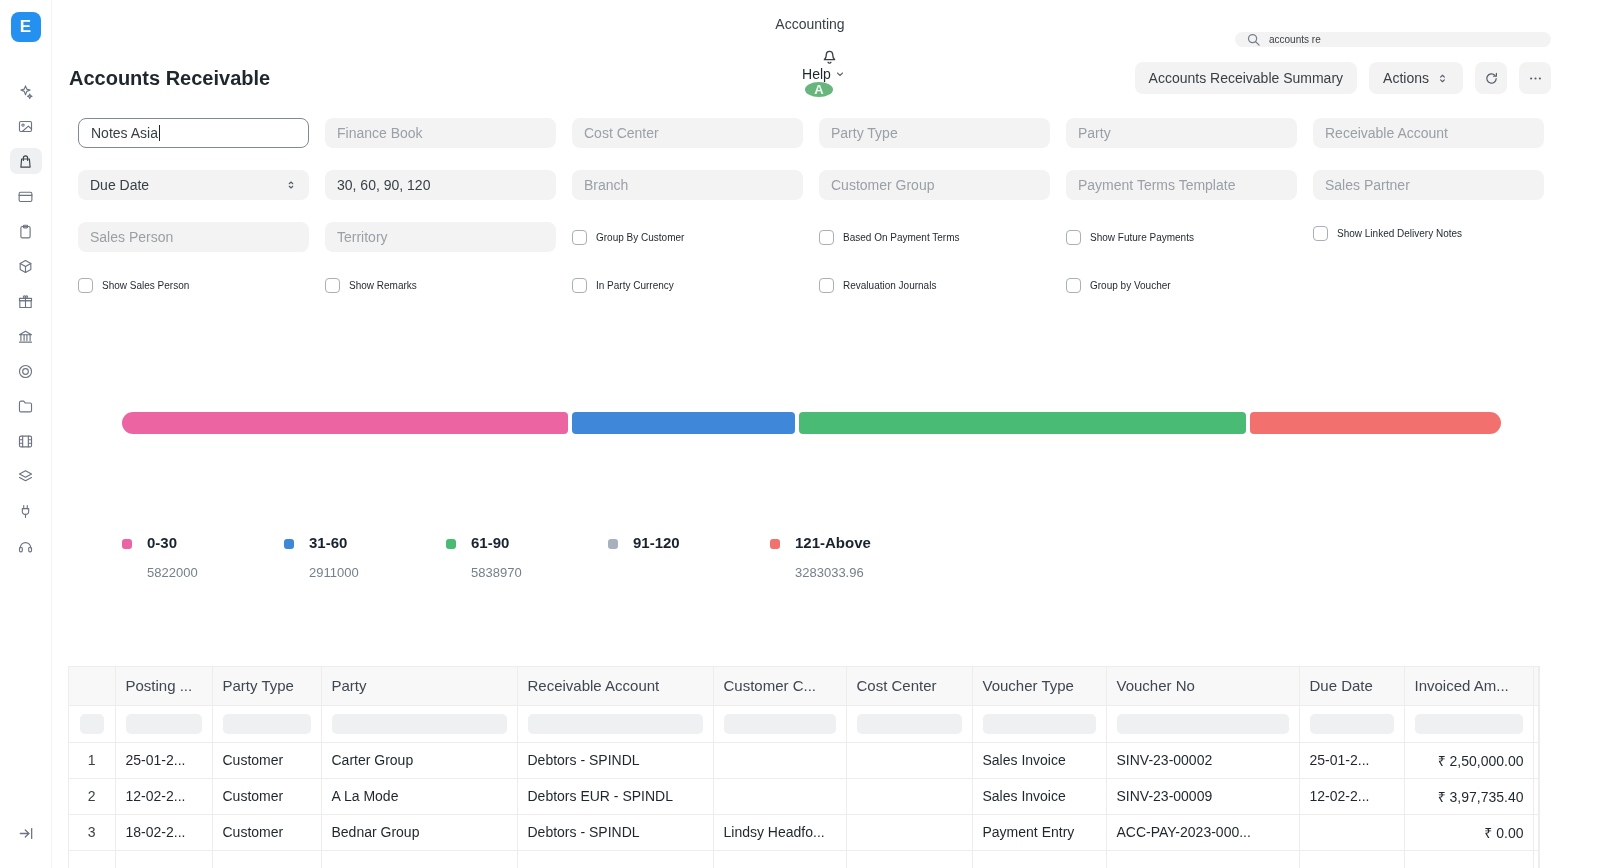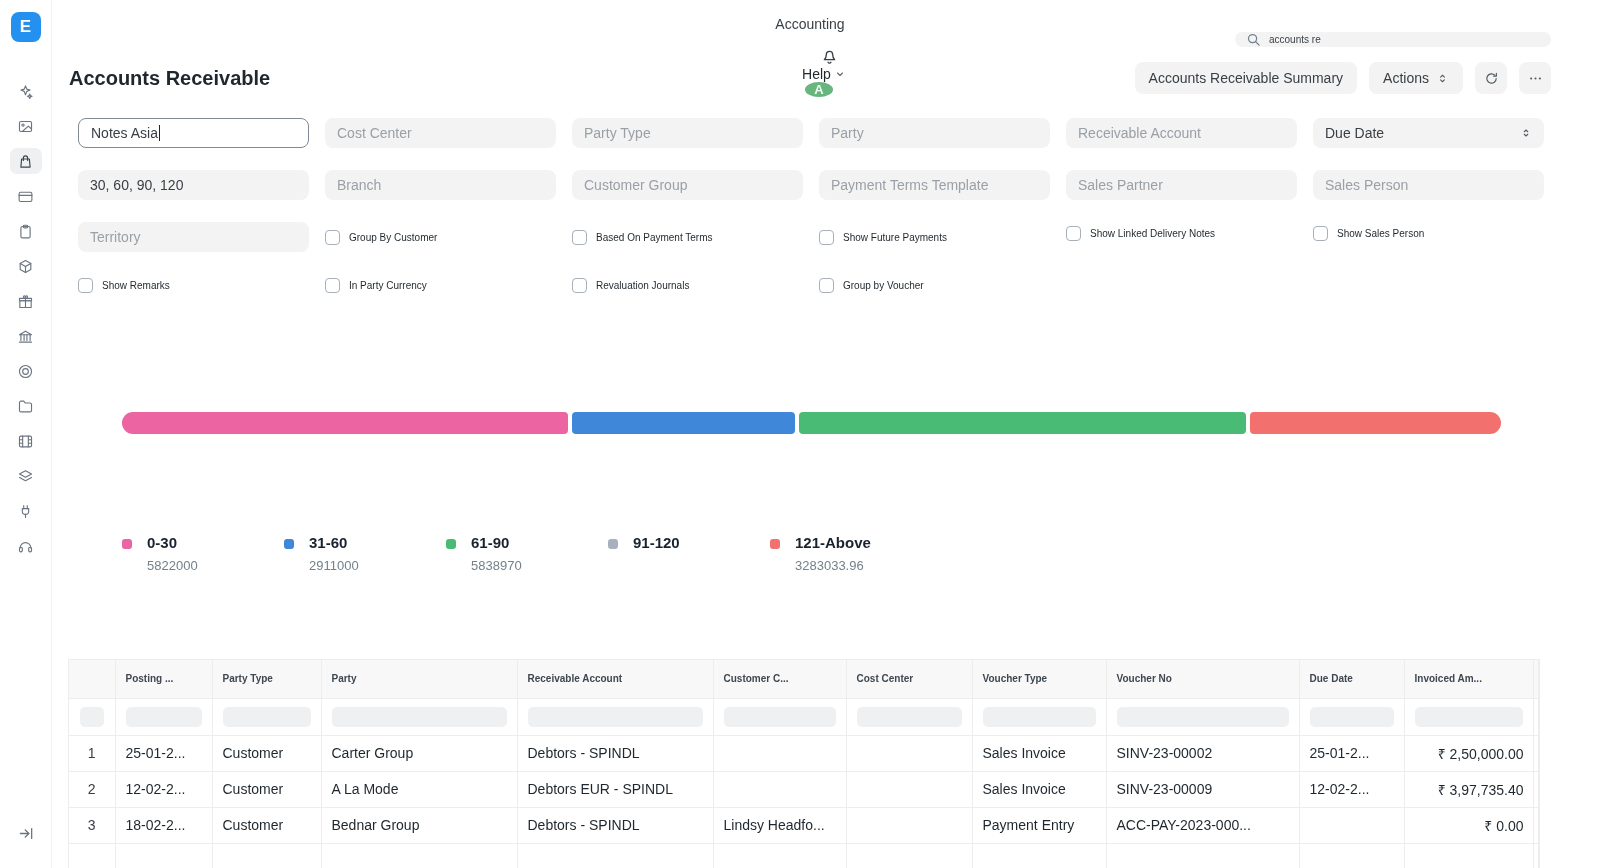--- a/index.html
+++ b/index.html
@@ -55,27 +55,27 @@
 
   
   .chart-wrap { margin:116px 0 0 70px; width:1379px; }
   .aging-bar { height:22px; border-radius:11px; overflow:hidden; display:flex; }
   .seg { height:100%; border-radius:4px; flex-basis:0; }
   .seg + .seg { margin-left:4px; }
   .legend { margin-top:100px; display:flex; }
   .legend-item { width:162px; display:flex; gap:15px; }
   .swatch { width:10px; height:10px; border-radius:3px; margin-top:5px; flex:none; }
   .legend-label { font-size:15px; font-weight:700; color:#192330; }
-  .legend-value { font-size:13px; color:#74808b; margin-top:7px; min-height:15px; }
+  .legend-value { font-size:13px; color:#74808b; margin-top:14px; min-height:15px; }
 
   
   .table-wrap { margin:86px 16px 0 16px; width:1472px; border:1px solid #ededed; }
   table { border-collapse:collapse; table-layout:fixed; width:100%; }
   th, td { border-right:1px solid #ededed; border-bottom:1px solid #ededed; font-size:14px; padding:0 10px; height:36px; white-space:nowrap; overflow:hidden; text-overflow:ellipsis; text-align:left; color:#1f272e; }
-  thead th { height:38px; background:#f8f8f8; font-weight:700; color:#3f4750; font-size:10px; cursor:pointer; }
+  thead th { height:38px; background:#f8f8f8; font-weight:400; color:#3f4750; font-size:15px; cursor:pointer; }
   tr.filter-row td { padding:0; }
   .flt { height:20px; background:#eef0f2; border-radius:5px; margin:8px 10px; cursor:text; }
   .flt.flt-sm { width:24px; margin:8px auto; }
   td.c-center { text-align:center; padding:0; color:#383f45; }
   td.c-num { text-align:right; padding-right:9px; }
 </style>
 </head>
 <body>
 
 <div class="sidebar">
@@ -234,20 +234,23 @@
           </svg>
       </button>
     </div>
   </div>
 
   <div class="filters">
     <div class="f-input focused">
       <span class="val">Notes Asia</span>
         <span class="caret"></span>
     </div>
+    <div class="f-input">
+        <span class="ph">Finance Book</span>
+      </div>
     <div class="f-input">
         <span class="ph">Cost Center</span>
       </div>
     <div class="f-input">
         <span class="ph">Party Type</span>
       </div>
     <div class="f-input">
         <span class="ph">Party</span>
       </div>
 

